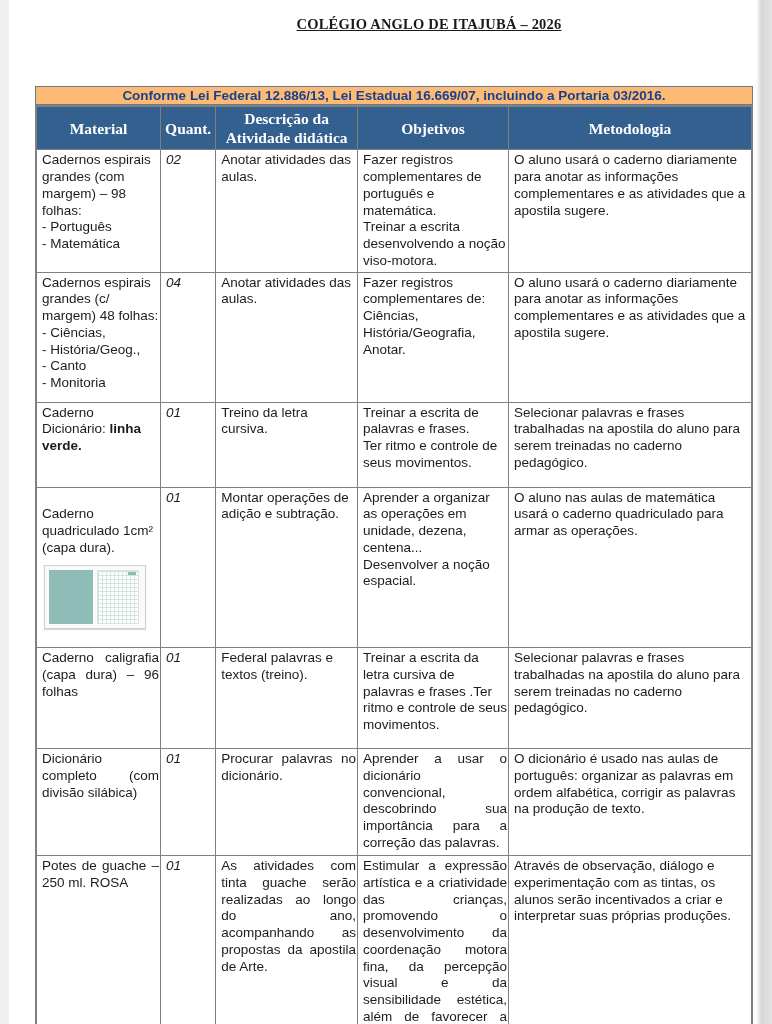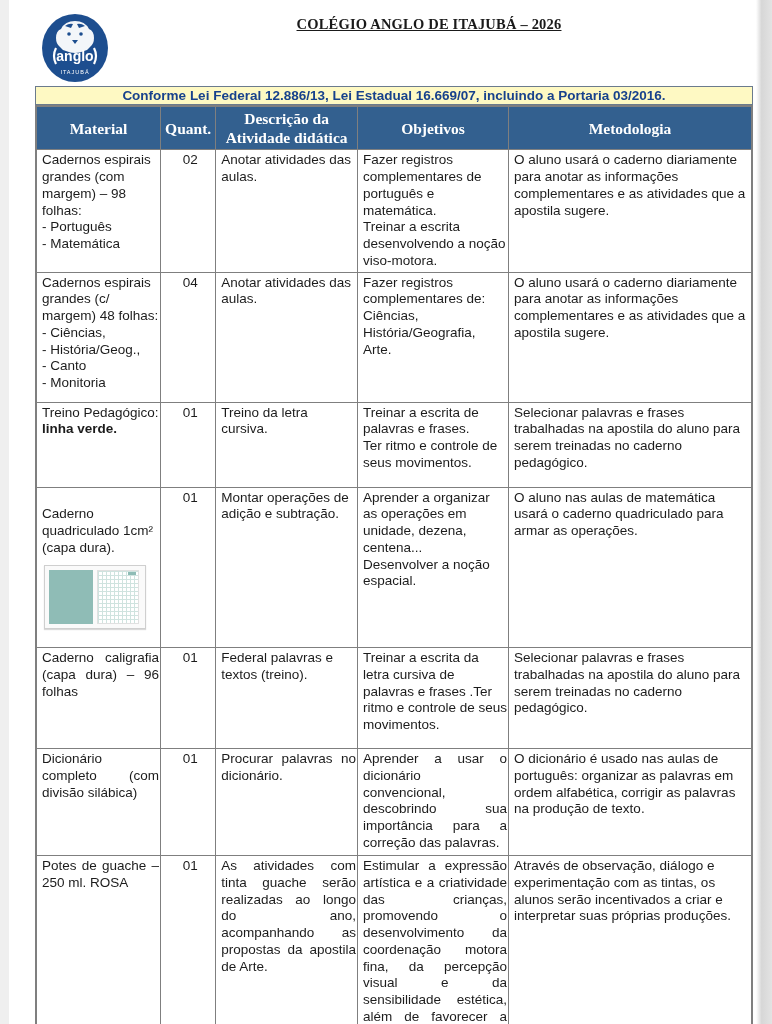--- a/index.html
+++ b/index.html
@@ -20,21 +20,21 @@
   .titles{position:absolute;left:70px;right:0;top:10px;text-align:center;}
   .title1,.title2{
     font-family:"Liberation Serif","DejaVu Serif",serif;font-weight:bold;
     font-size:14.5px;color:#1a1a1a;text-decoration:underline;letter-spacing:.2px;
   }
   .title1{margin-top:6px;}
   .title2{margin-top:20px;}
 
   
   .banner{
-    height:17px;border:1px solid #6b7b8d;background:#fef9c3;
+    height:17px;border:1px solid #6b7b8d;background:#fdba74;
     text-align:center;font-weight:bold;font-size:13.5px;color:#17418c;
     line-height:17px;
   }
 
   
   table.mat{border-collapse:collapse;width:718px;table-layout:fixed;
     border:2px solid #7f7f7f;margin-top:0;}
   table.mat th,table.mat td{
     border:1px solid #7f7f7f;vertical-align:top;padding:2px 1px 2px 5px;
     font-size:13.5px;line-height:1.24;white-space:pre-line;word-wrap:break-word;
@@ -46,21 +46,21 @@
   }
   th.th-quant{font-size:11.5px;}
   tr.hrow{height:36px;}
   tr.r1 td{height:114px;}
   tr.r2 td{height:125px;}
   tr.r3 td{height:80px;}
   tr.r4 td{height:125px;}
   tr.r5 td{height:96px;margin-top:28px;}
   tr.r6 td{height:102px;margin-left:31px;}
   tr.r7 td{height:209px;}
-  td.qty{text-align:center;}
+  td.qty{text-align:left;font-style:italic;}
   td.just{text-align:justify;}
   .bold{font-weight:bold;}
 
   
   .notebook{
     margin-top:8px;margin-left:2px;width:100px;height:62px;
     background:#fafafa;border:1px solid #cfcfcf;position:relative;
     box-shadow:0 1px 1px rgba(0,0,0,.15);
   }
   .notebook .cover{position:absolute;left:4px;top:4px;bottom:4px;width:44px;background:#8fbcb6;}
@@ -75,41 +75,20 @@
 </style>
 </head>
 <body>
 
 <div class="edge-left"></div>
 <div class="edge-right"></div>
 
 <div class="doc">
 
   <div class="hdr">
-    <div class="logo">
-      <svg width="70" height="72" viewBox="0 0 70 72">
-        <ellipse cx="35" cy="36" rx="33" ry="34" fill="#1d4e8f"></ellipse>
-
-        <g fill="#ffffff">
-          <path d="M35 9 q-10 0 -14 8 q-5 2 -5 9 q0 6 4 9 q2 3 6 4 q4 2 9 2 q5 0 9 -2 q4 -1 6 -4 q4 -3 4 -9 q0 -7 -5 -9 q-4 -8 -14 -8 z" opacity="0.95"></path>
-        </g>
-        <g fill="#1d4e8f">
-          <circle cx="29" cy="22" r="1.8"></circle>
-          <circle cx="41" cy="22" r="1.8"></circle>
-          <path d="M32 28 h6 l-3 4 z"></path>
-          <path d="M25 14 q4 -3 8 -2 l-2 4 q-3 -1 -6 -2 z"></path>
-          <path d="M45 14 q-4 -3 -8 -2 l2 4 q3 -1 6 -2 z"></path>
-        </g>
-
-        <path d="M16 36 q-4 8 0 16" stroke="#ffffff" stroke-width="2.2" fill="none"></path>
-        <path d="M54 36 q4 8 0 16" stroke="#ffffff" stroke-width="2.2" fill="none"></path>
-        <text x="35" y="49" text-anchor="middle" font-family="Liberation Sans, sans-serif" font-size="14" font-weight="bold" fill="#ffffff">anglo</text>
-        <text x="35" y="62" text-anchor="middle" font-family="Liberation Sans, sans-serif" font-size="5.5" letter-spacing="1" fill="#ffffff">ITAJUBÁ</text>
-      </svg>
-    </div>
     <div class="titles">
       <div class="title1">COLÉGIO ANGLO DE ITAJUBÁ – 2026</div>
     </div>
   </div>
 
   <div class="banner">Conforme Lei Federal 12.886/13, Lei Estadual 16.669/07, incluindo a Portaria 03/2016.</div>
 
   <table class="mat">
     <colgroup>
       <col style="width:17.4%">
@@ -142,26 +121,26 @@
       <td>Cadernos espirais grandes  (c/ margem) 48 folhas:
 - Ciências,
 - História/Geog.,
 - Canto
 - Monitoria</td>
       <td class="qty">04</td>
       <td>Anotar atividades das aulas.</td>
       <td>Fazer registros complementares de:
 Ciências,
 História/Geografia,
-Arte.</td>
+Anotar.</td>
       <td>O aluno usará o caderno diariamente para anotar as informações complementares e as atividades que a apostila sugere.</td>
     </tr>
 
     <tr class="r3">
-      <td><span>Treino Pedagógico: </span><span class="bold">linha verde.</span></td>
+      <td><span>Caderno Dicionário: </span><span class="bold">linha verde.</span></td>
       <td class="qty">01</td>
       <td>Treino da letra cursiva.</td>
       <td>Treinar a escrita de palavras e frases.
 Ter ritmo e controle de seus movimentos.</td>
       <td>Selecionar palavras e frases trabalhadas na apostila do aluno para serem treinadas no caderno pedagógico.</td>
     </tr>
 
     <tr class="r4">
       <td>
         <span>Caderno quadriculado 1cm² (capa dura).</span>

